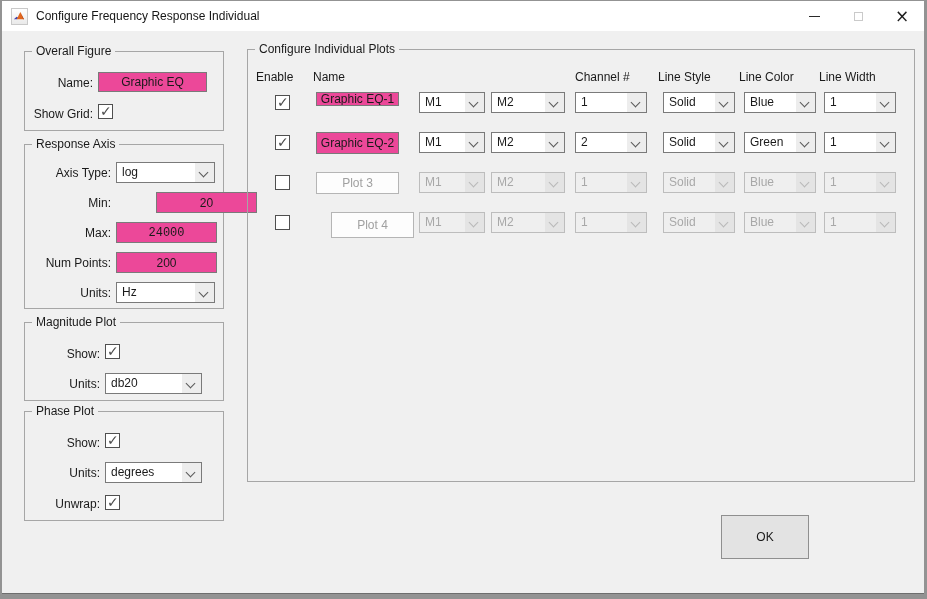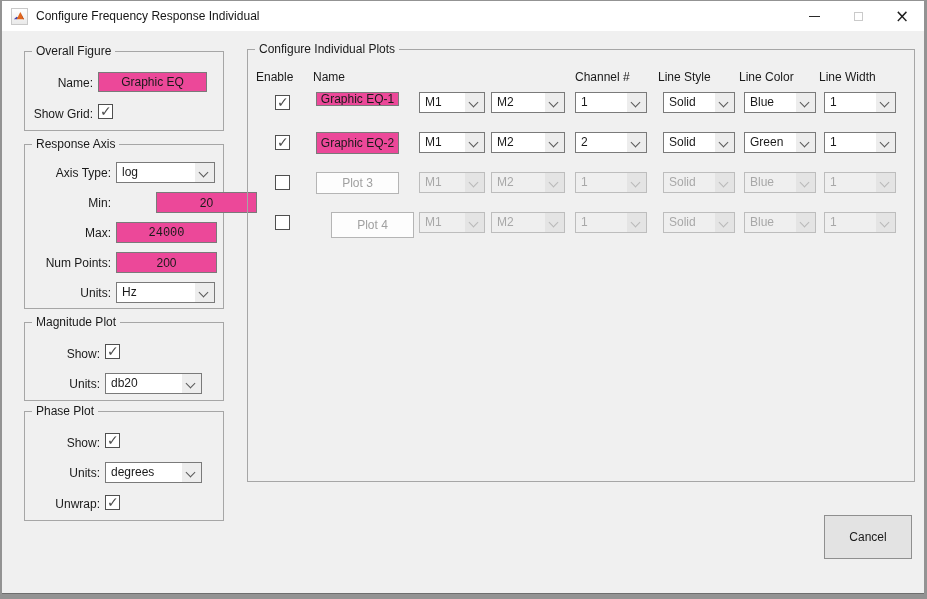--- a/index.html
+++ b/index.html
@@ -263,17 +263,17 @@
               <span class="ctext">Blue</span>
               <span class="arrow"></span>
             </div>
         <div class="combo" style="left:576px;top:0;width:72px">
               <span class="ctext">1</span>
               <span class="arrow"></span>
             </div>
       </div>
     </div>
 
-    <button class="btn" style="left:822px;top:484px">Cancel</button>
+    <button class="btn" style="left:719px;top:484px">OK</button>
 
   </div>
 </div>
 </div>
 
 </body></html>

